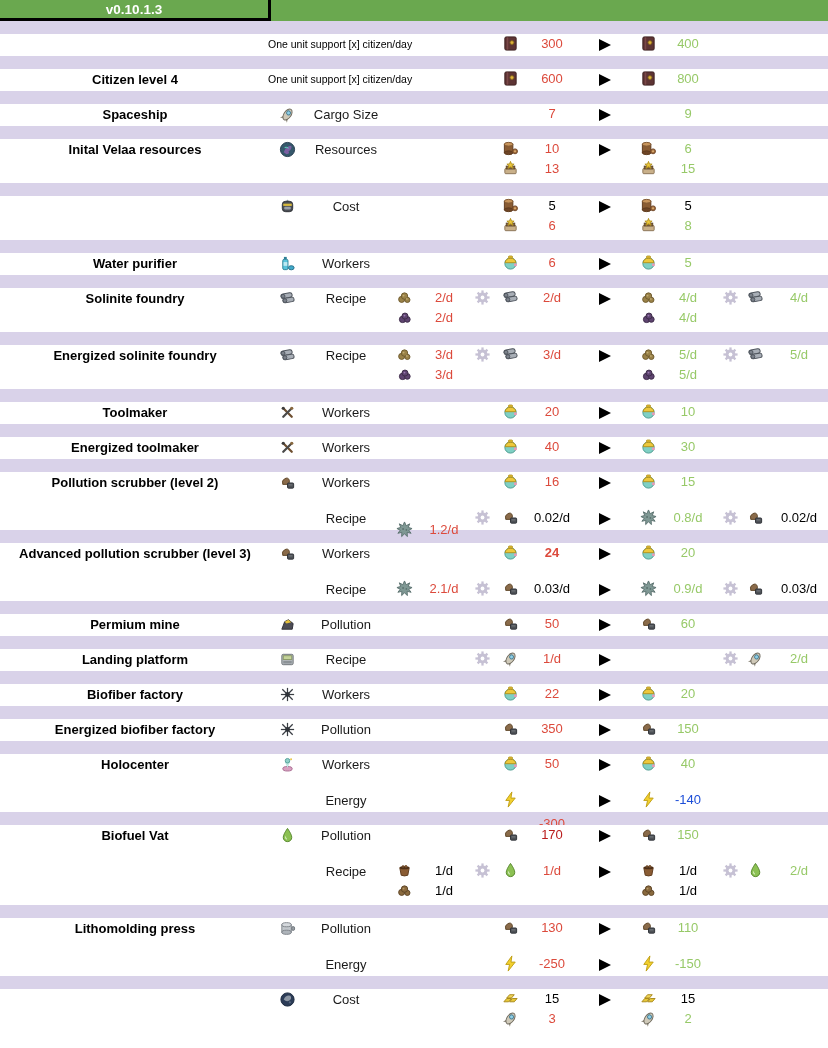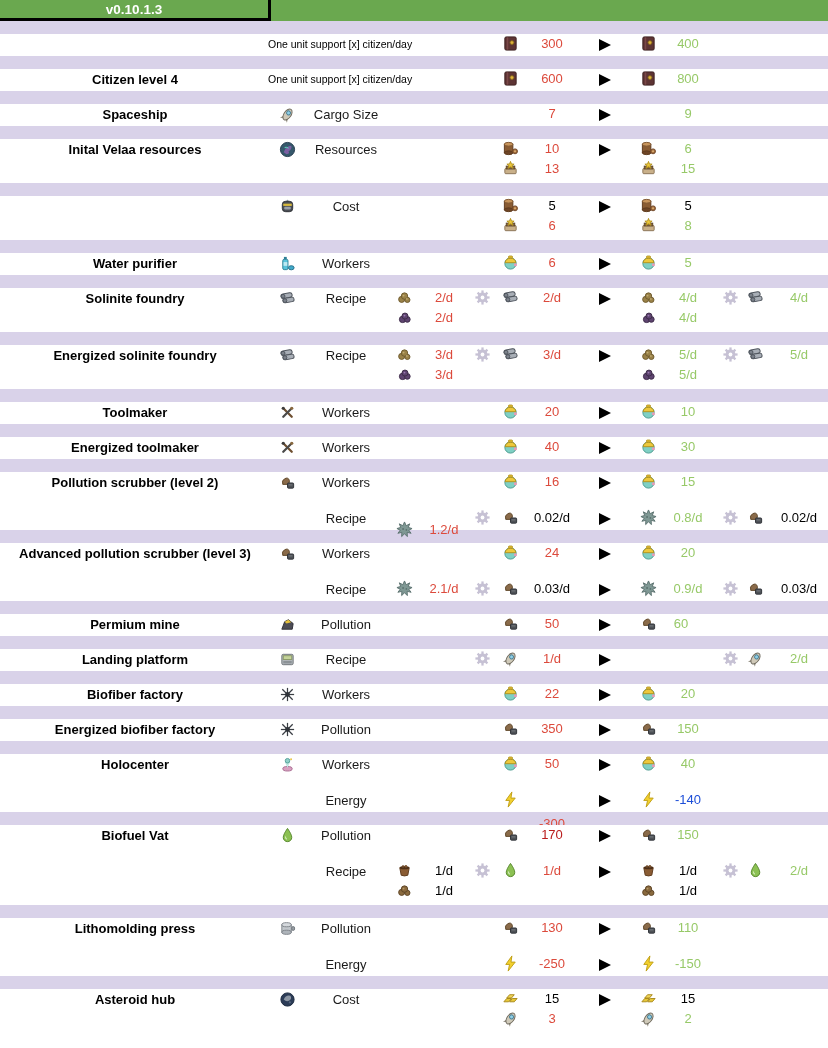--- a/index.html
+++ b/index.html
@@ -791,21 +791,21 @@
           <div class="name">Advanced pollution scrubber (level 3)</div>
           <div class="ic bicon">
             <svg width="17" height="17" viewBox="0 0 18 18">
               <path d="M4 11 Q2.5 7 6 5 Q10 3 11 7 Q11.5 9 9.5 11 Z" fill="#8a6b4a" stroke="#5e4527"></path>
               <rect x="9" y="9.5" width="6.5" height="5.5" rx="1" fill="#4e5257" stroke="#2e3136"></rect>
               <rect x="10.2" y="10.8" width="4" height="1.4" fill="#6e7277"></rect>
             </svg>
           </div>
           <div class="prop">Workers</div>
           <div class="stack" style="left: 474px;">
-            <div class="srow" style="top: 0px;">
+            <div class="srow" style="top: 0px; font-weight: bold;">
               <div class="ic" style="left: 28px;">
                 <svg width="17" height="17" viewBox="0 0 18 18">
                   <circle cx="9" cy="10" r="6" fill="#7fd0c4" stroke="#4a9a8e"></circle>
                   <path d="M3.3 9.2 A5.8 5.8 0 0 1 14.7 9.2 Z" fill="#edc83c" stroke="#b2921e"></path>
                   <rect x="6.8" y="2.2" width="4.4" height="2" rx="1" fill="#edc83c" stroke="#b2921e"></rect>
                   <circle cx="14.2" cy="11.5" r="1.6" fill="#e89ab8"></circle>
                 </svg>
               </div>
               <div class="val" style="left: 48px; width: 60px; color: rgb(220, 74, 60);">24</div>
             </div>
@@ -935,21 +935,21 @@
             </svg></div>
           <div class="stack" style="left: 640px;">
             <div class="srow" style="top: 0px;">
               <div class="ic" style="left: 0px;">
                 <svg width="17" height="17" viewBox="0 0 18 18">
                   <path d="M4 11 Q2.5 7 6 5 Q10 3 11 7 Q11.5 9 9.5 11 Z" fill="#8a6b4a" stroke="#5e4527"></path>
                   <rect x="9" y="9.5" width="6.5" height="5.5" rx="1" fill="#4e5257" stroke="#2e3136"></rect>
                   <rect x="10.2" y="10.8" width="4" height="1.4" fill="#6e7277"></rect>
                 </svg>
               </div>
-              <div class="val" style="left: 13px; width: 56px; color: rgb(151, 201, 104);">60</div>
+              <div class="val" style="left: 20px; width: 56px; color: rgb(151, 201, 104);">60</div>
             </div>
           </div>
         </div>
       </div>
       <div class="sep"></div>
       <div class="block">
         <div class="line" style="height: 22px;">
           <div class="name">Landing platform</div>
           <div class="ic bicon">
             <svg width="17" height="17" viewBox="0 0 18 18">
@@ -1391,21 +1391,20 @@
                 </svg>
               </div>
               <div class="val" style="left: 20px; width: 56px; color: rgb(151, 201, 104);">-150</div>
             </div>
           </div>
         </div>
       </div>
       <div class="sep"></div>
       <div class="block" style="padding-bottom: 6px;">
         <div class="line" style="height: 44px;">
-          <div class="name">Asteroid hub</div>
           <div class="ic bicon">
             <svg width="17" height="17" viewBox="0 0 18 18">
               <circle cx="9" cy="9" r="7" fill="#2c3c57" stroke="#19273d"></circle>
               <path d="M5 9 Q7 4 12 5 Q14 8 11 10 Q8 12 5 9 Z" fill="#8d97a4"></path>
               <circle cx="11.5" cy="12" r="1.2" fill="#55657d"></circle>
             </svg>
           </div>
           <div class="prop">Cost</div>
           <div class="stack" style="left: 474px;">
             <div class="srow" style="top: 0px;">

